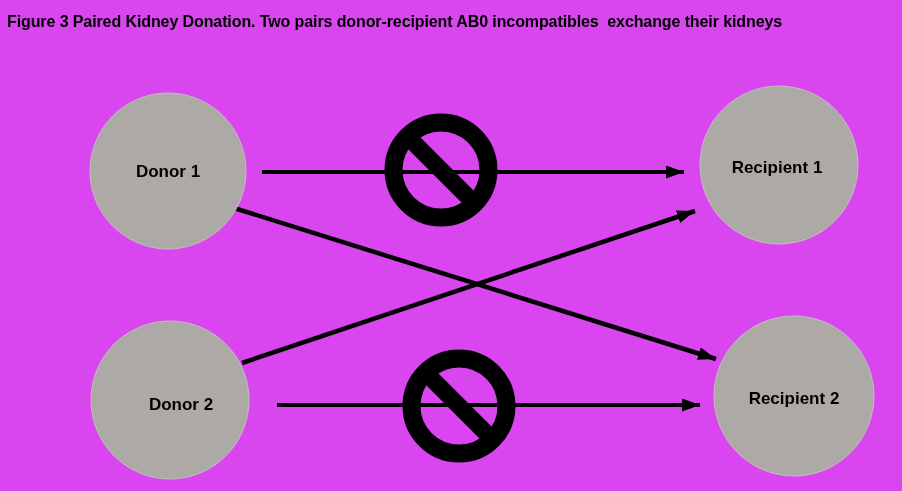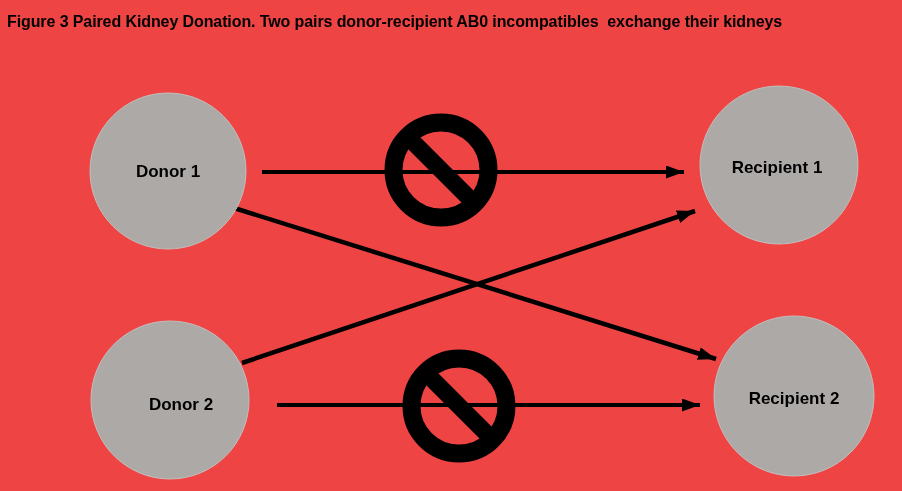--- a/index.html
+++ b/index.html
@@ -5,21 +5,21 @@
   html, body {
     margin: 0;
     padding: 0;
     background: #ffffff;
     font-family: "Liberation Sans", sans-serif;
   }
   .canvas {
     position: relative;
     width: 902px;
     height: 491px;
-    background: #ef4444;
+    background: #d946ef;
     overflow: hidden;
   }
   .figure-title {
     position: absolute;
     left: 7px;
     top: 13px;
     width: 895px;
     font-size: 16px;
     font-weight: bold;
     color: #000000;

